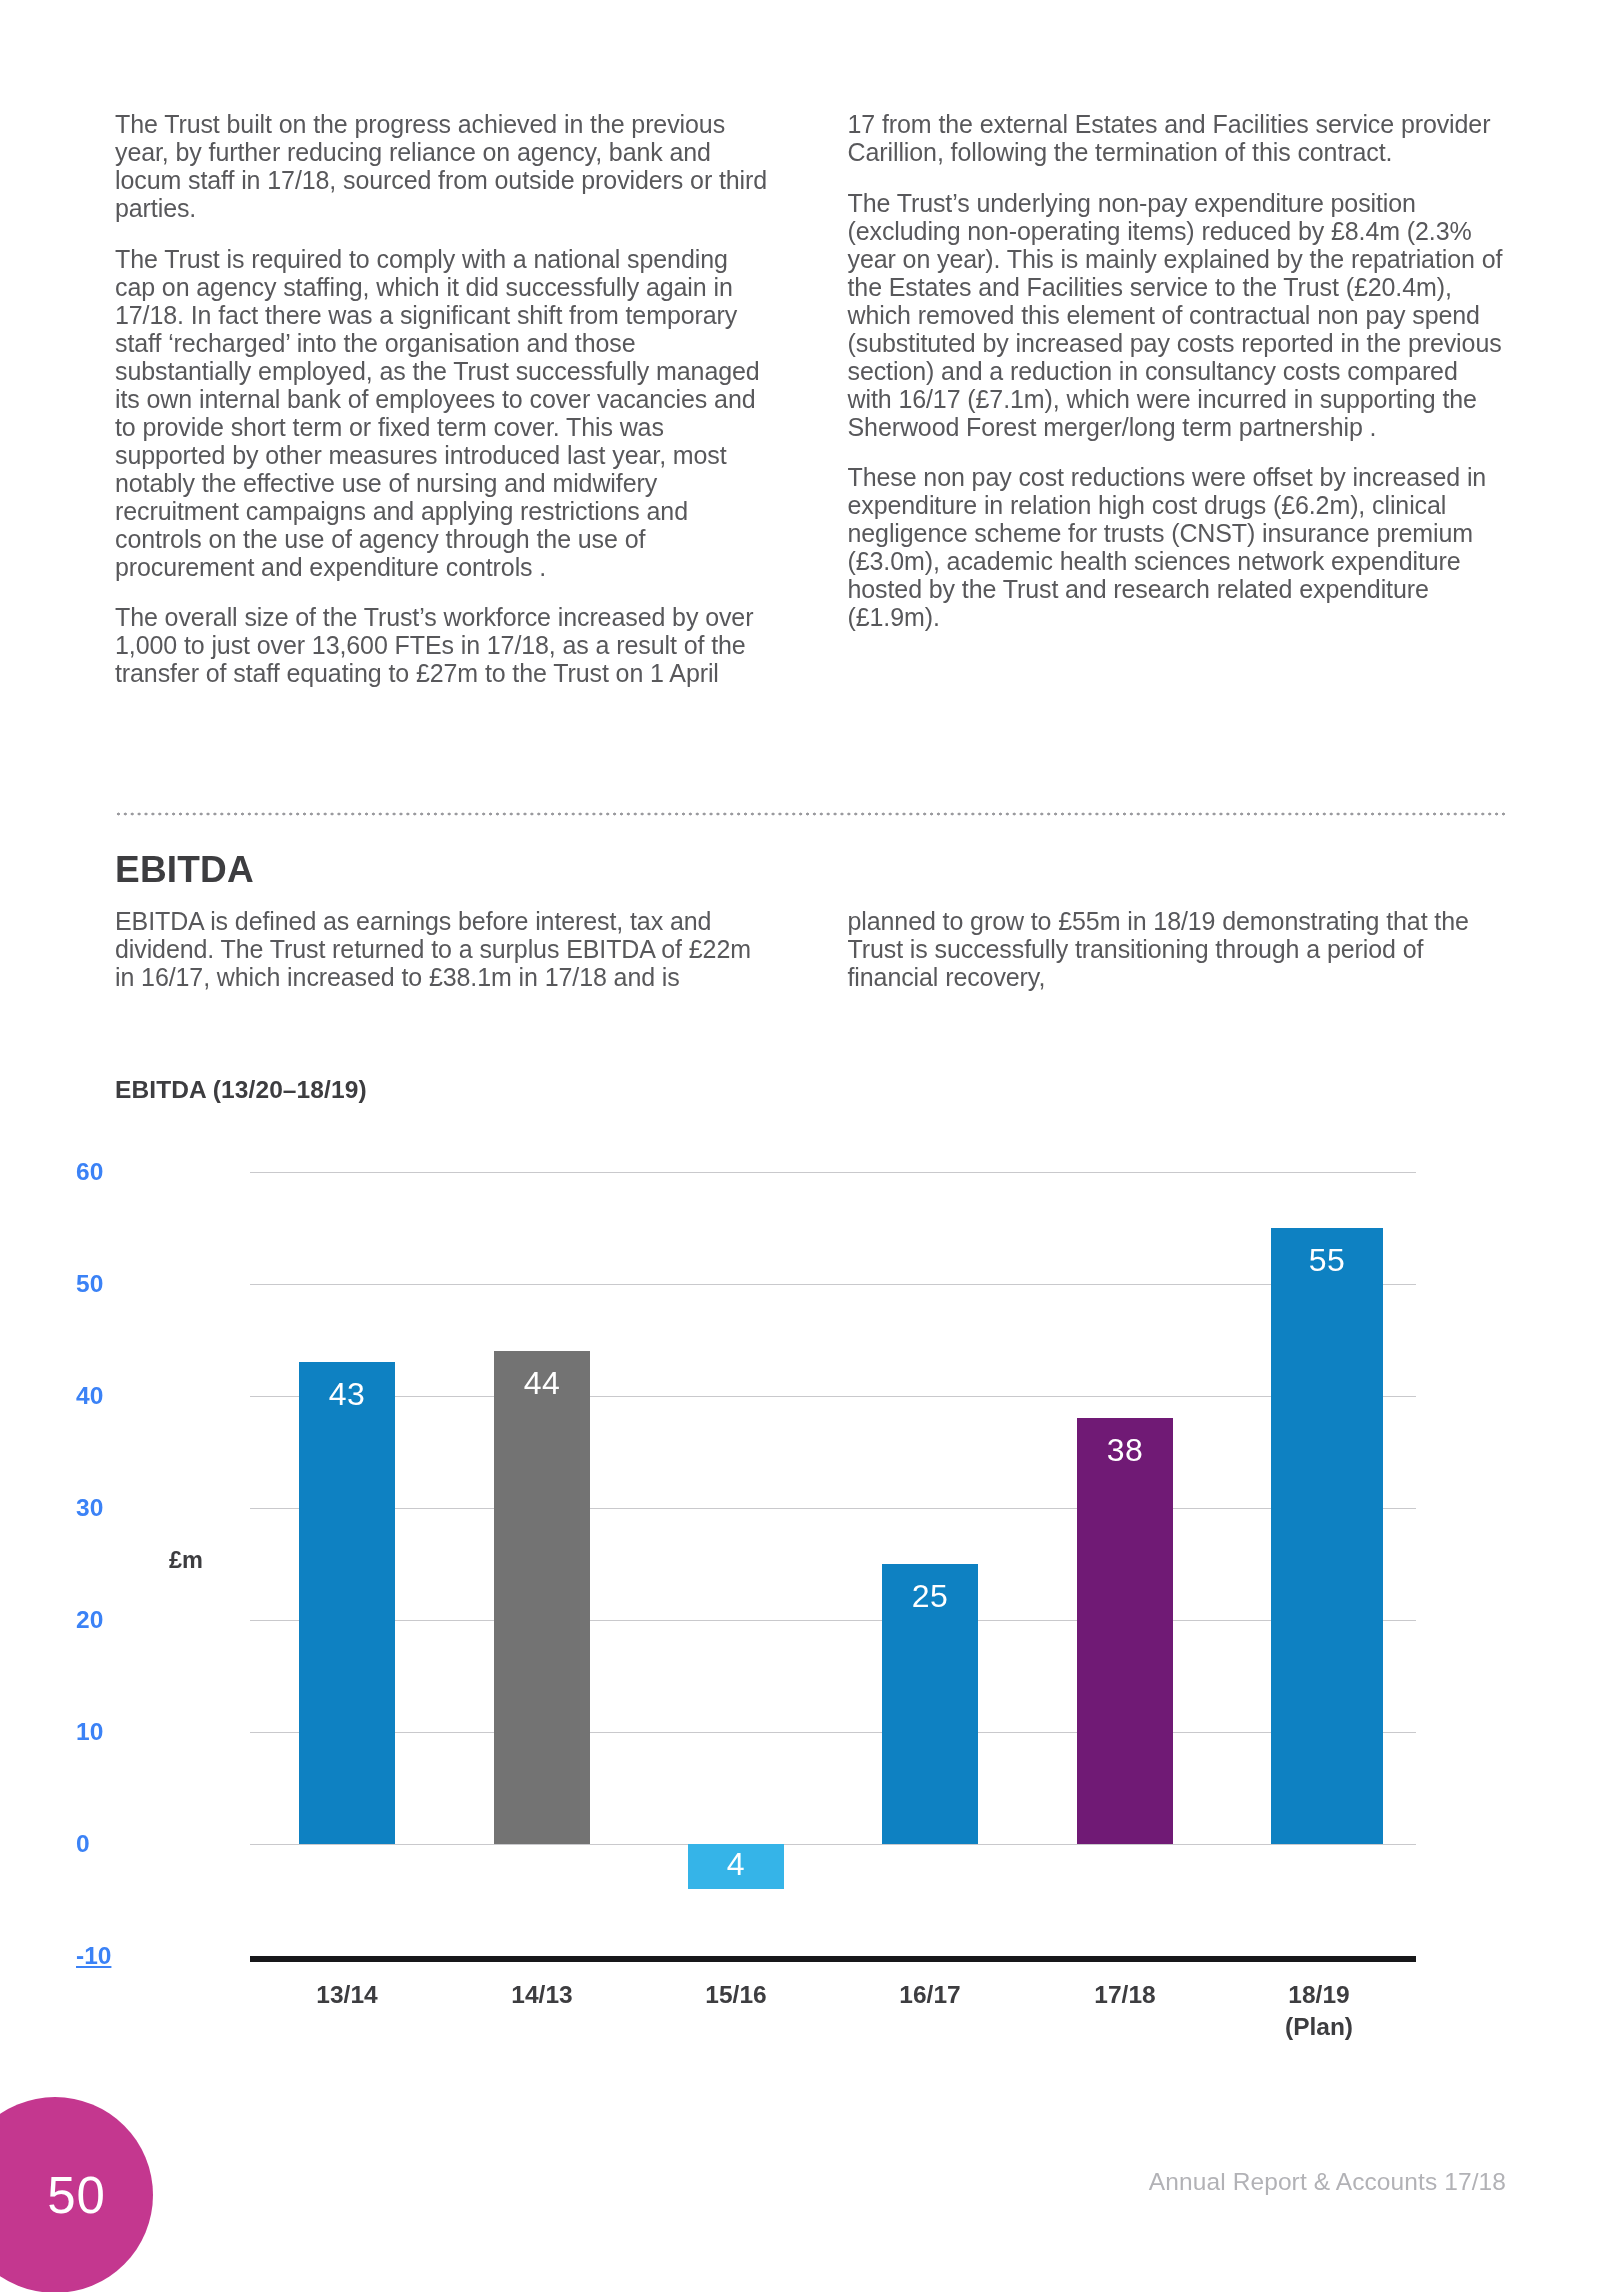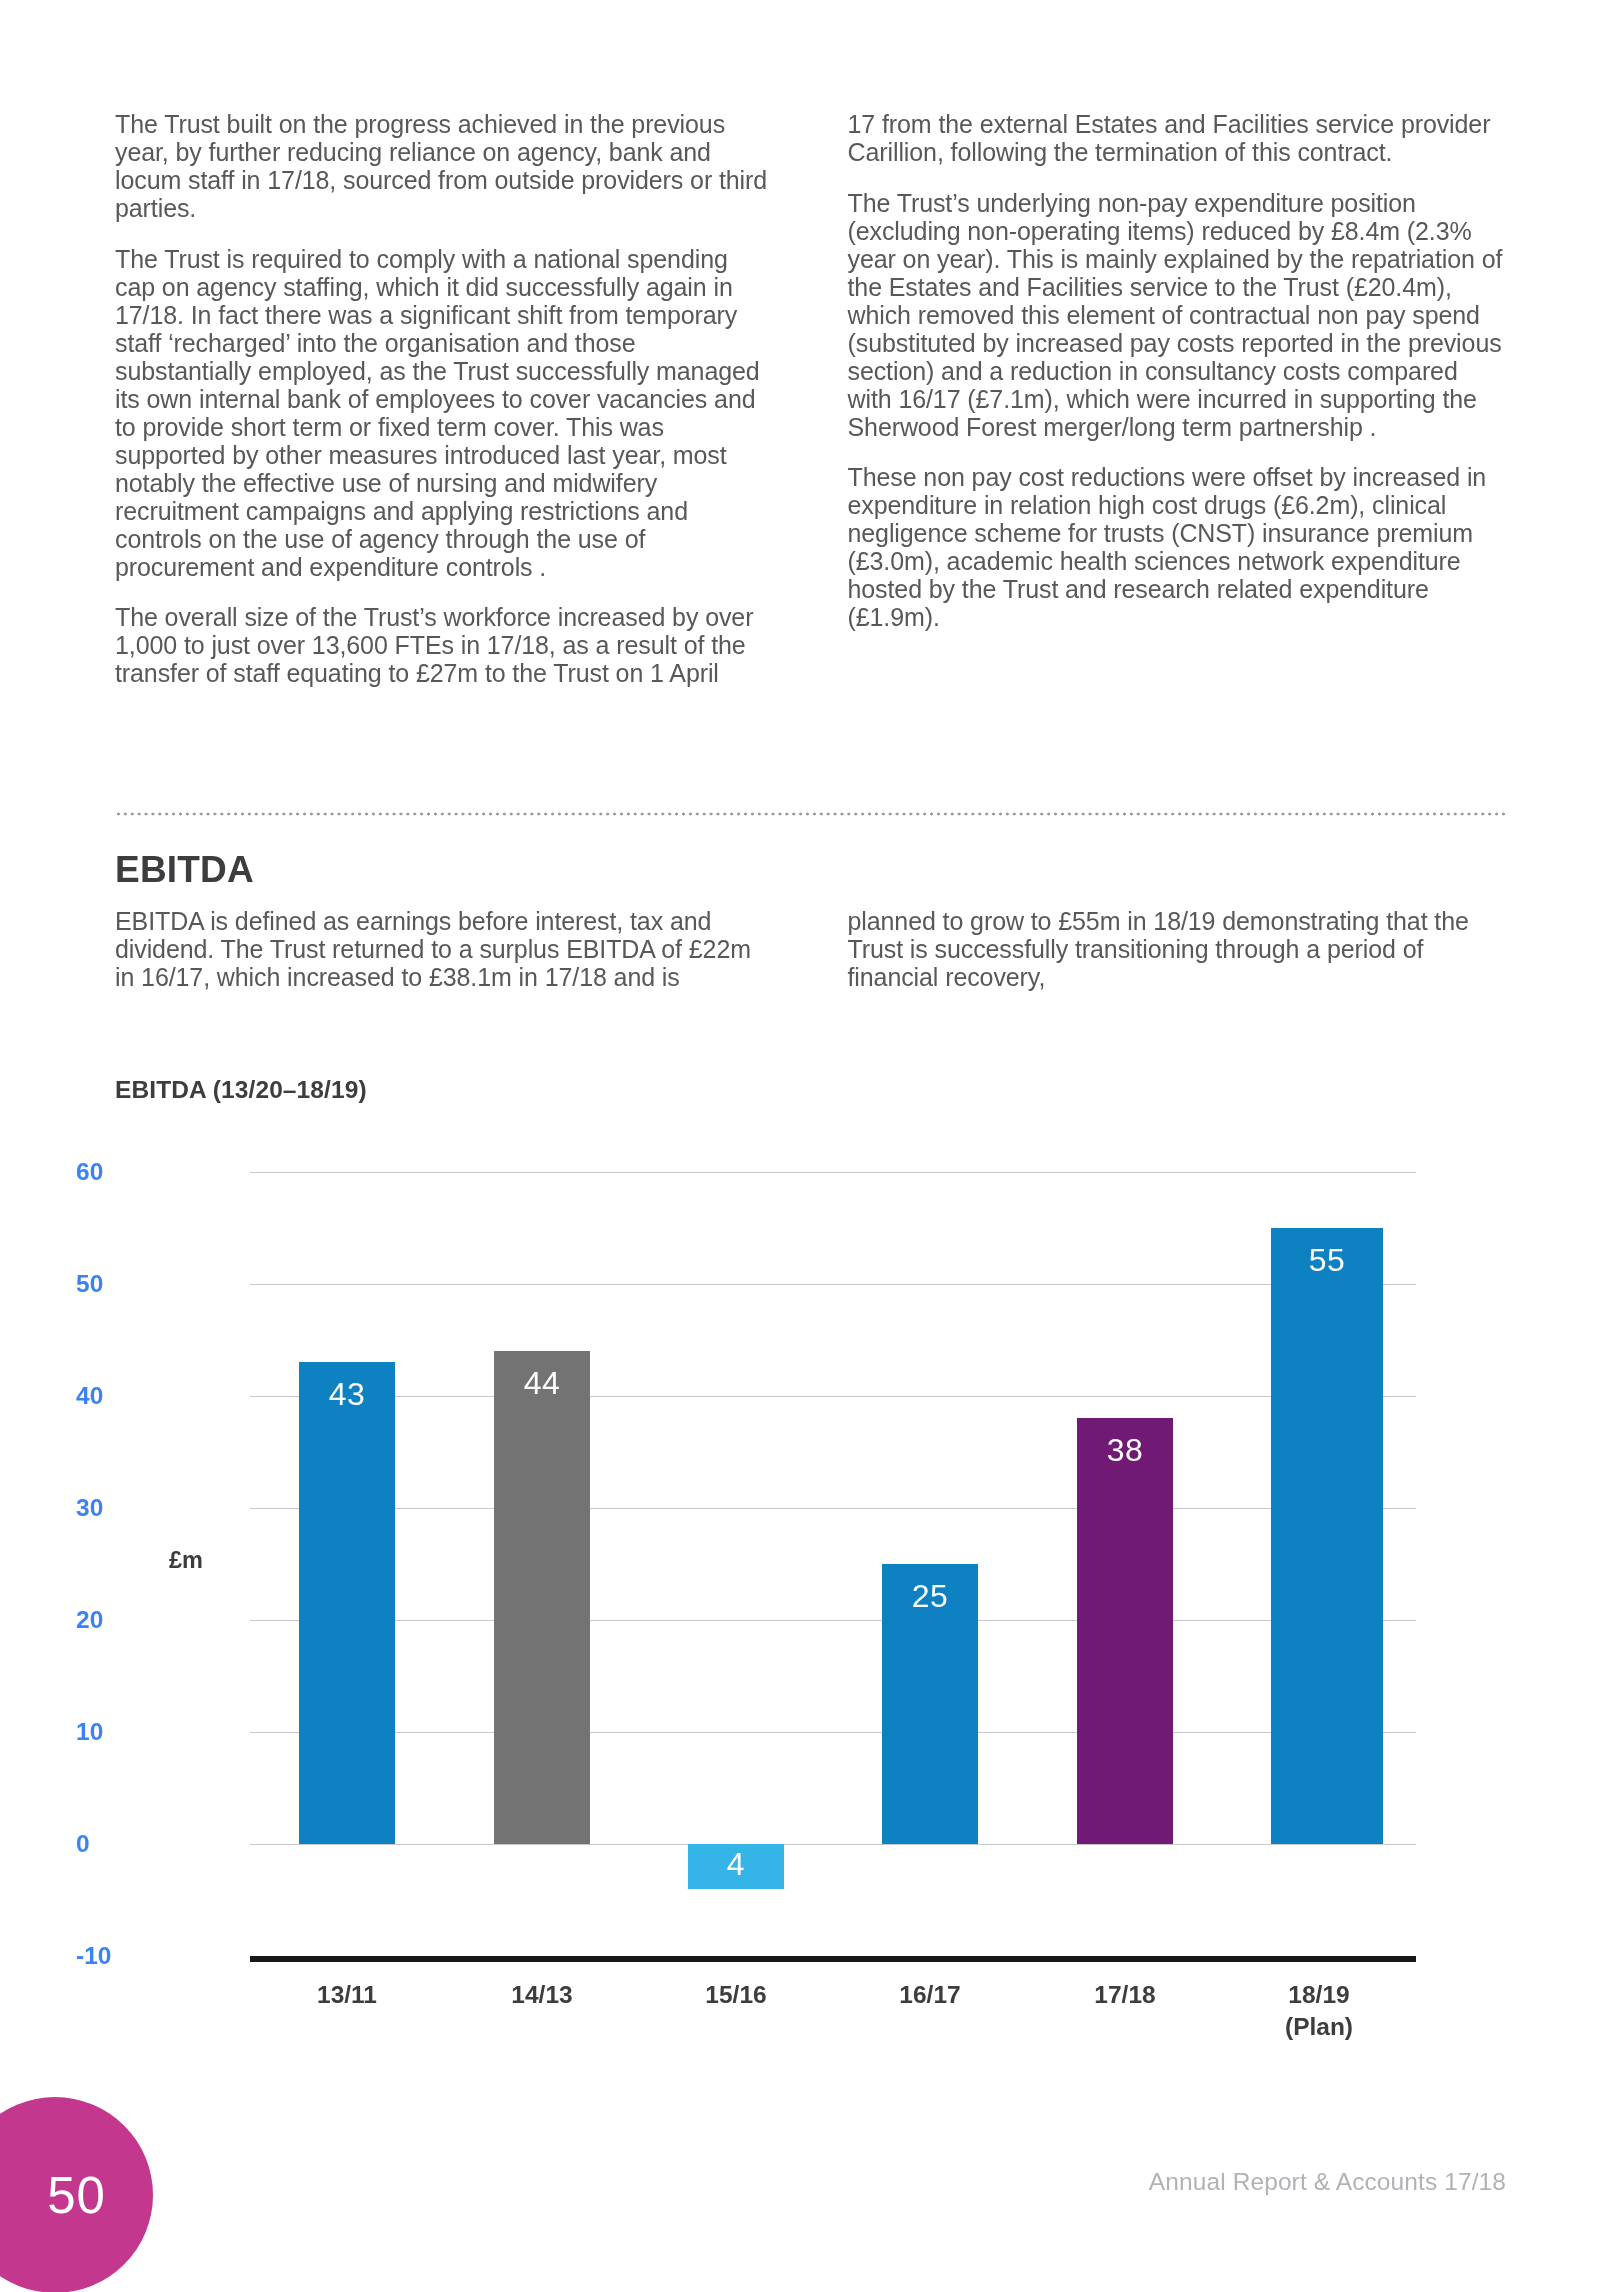--- a/index.html
+++ b/index.html
@@ -252,21 +252,21 @@
         <div class="ytick" style="top: 249px;">40</div>
         <div class="gridline" style="top: 361px;"></div>
         <div class="ytick" style="top: 361px;">30</div>
         <div class="gridline" style="top: 473px;"></div>
         <div class="ytick" style="top: 473px;">20</div>
         <div class="gridline" style="top: 585px;"></div>
         <div class="ytick" style="top: 585px;">10</div>
         <div class="gridline" style="top: 697px;"></div>
         <div class="ytick" style="top: 697px;">0</div>
         <div class="axis-baseline" style="top: 809px;"></div>
-        <div class="ytick" style="top: 809px;">-10</div>
+        <div class="ytick" style="top: 809px; text-decoration: underline;">-10</div>
       </div>
     <div class="bars" id="bars">
         <div class="bar" style="left: 49px; top: 215px; width: 96px; height: 482px; background: rgb(14, 129, 194);">
           <div class="bar-label" style="top: 13.7px;">43</div>
         </div>
         <div class="bar" style="left: 244px; top: 204px; width: 96px; height: 493px; background: #737373;">
           <div class="bar-label" style="top: 13.7px;">44</div>
         </div>
         <div class="bar negative" style="left: 438px; top: 697px; width: 96px; height: 45px; background: rgb(53, 180, 232);">
           <div class="bar-label" style="top: 2px;">4</div>
@@ -276,21 +276,21 @@
         </div>
         <div class="bar" style="left: 827px; top: 271px; width: 96px; height: 426px; background: #701a75;">
           <div class="bar-label" style="top: 13.7px;">38</div>
         </div>
         <div class="bar" style="left: 1021px; top: 81px; width: 112px; height: 616px; background: rgb(14, 129, 194);">
           <div class="bar-label" style="top: 13.7px;">55</div>
         </div>
       </div>
     <div id="xticks">
         <div class="xtick" style="left: 135px; width: 194px; top: 832px;">
-          <div>13/11</div>
+          <div>13/14</div>
         </div>
         <div class="xtick" style="left: 330px; width: 194px; top: 832px;">
           <div>14/13</div>
         </div>
         <div class="xtick" style="left: 524px; width: 194px; top: 832px;">
           <div>15/16</div>
         </div>
         <div class="xtick" style="left: 718px; width: 194px; top: 832px;">
           <div>16/17</div>
         </div>

